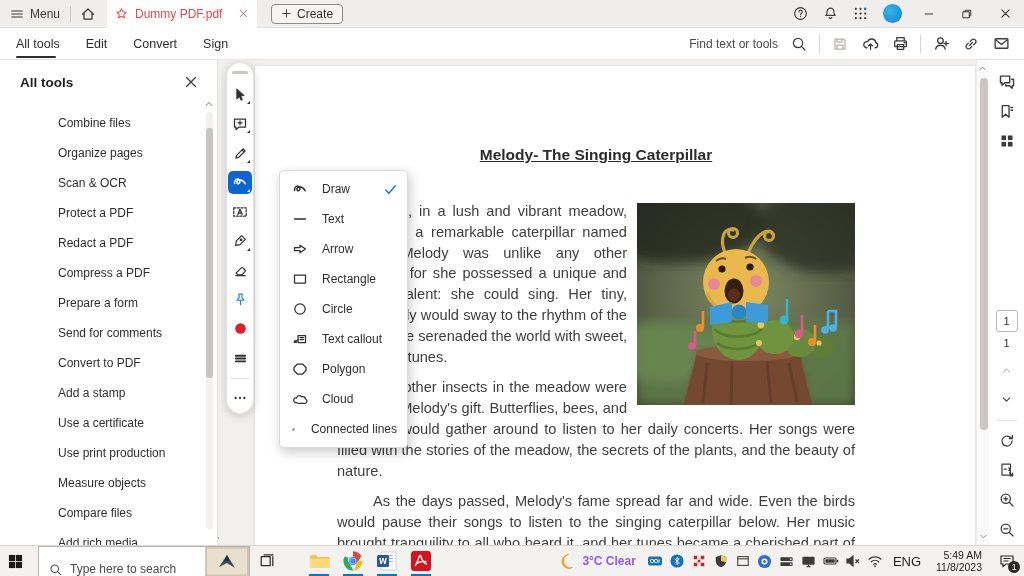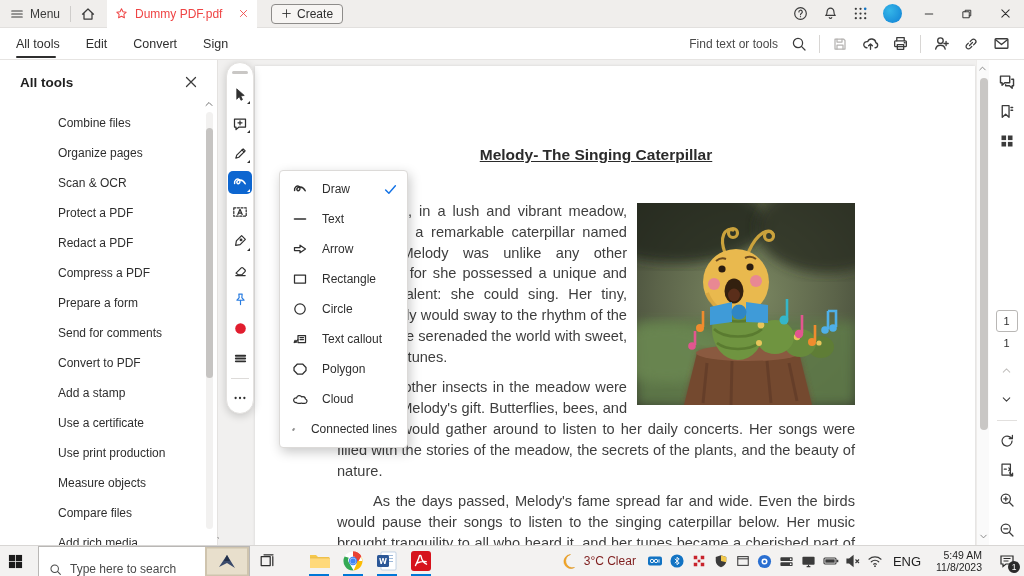--- a/index.html
+++ b/index.html
@@ -98,21 +98,21 @@
   
   .taskbar { position:absolute; left:0; top:545px; width:1024px; height:31px; background:#f3f2f1; border-top:1px solid #d8d6d4; display:flex; align-items:center; }
   .start-btn { width:30px; height:31px; display:flex; align-items:center; justify-content:center; }
   .search-box { width:212px; height:31px; background:#fff; border:1px solid #b9b7b5; display:flex; align-items:flex-end; gap:8px; padding-left:10px; position:relative;margin-left:8px; }
   .search-box .ph { font-size:12px; color:#4a4a4a; }
   .search-art { position:absolute; right:0; top:0; width:44px; height:29px; }
   .tb-app { width:34px; height:31px; display:flex; align-items:center; justify-content:center; position:relative; }
   .tb-app.open::after { content:""; position:absolute; bottom:0; left:7px; right:7px; height:3px; background:#0078d7; }
   .tray { margin-left:auto; display:flex; align-items:center; }
   .weather { display:flex; align-items:center; gap:5px; margin-right:8px; }
-  .weather .txt { font-size:12px; color:#7f1d1d; white-space:nowrap; }
+  .weather .txt { font-size:12px; color:#8b5cf6; white-space:nowrap;font-weight:bold; }
   .tray-ic { width:22px; height:31px; display:flex; align-items:center; justify-content:center; color:#2a2a2a; }
   .lang { font-size:13px; color:#1f1f1f; padding:0 7px; }
   .clock { font-size:10.5px; color:#1f1f1f; line-height:12px; text-align:right; padding:0 8px; }
   .notif { width:34px; height:31px; display:flex; align-items:center; justify-content:center; position:relative; color:#2a2a2a; }
   .notif .badge { position:absolute; right:4px; bottom:4px; min-width:12px; height:12px; border-radius:6px; background:#2a2a2a; color:#fff; font-size:8.5px; display:flex; align-items:center; justify-content:center; padding:0 2px; }
 </style>
 </head>
 <body>
 
 <div class="titlebar">

